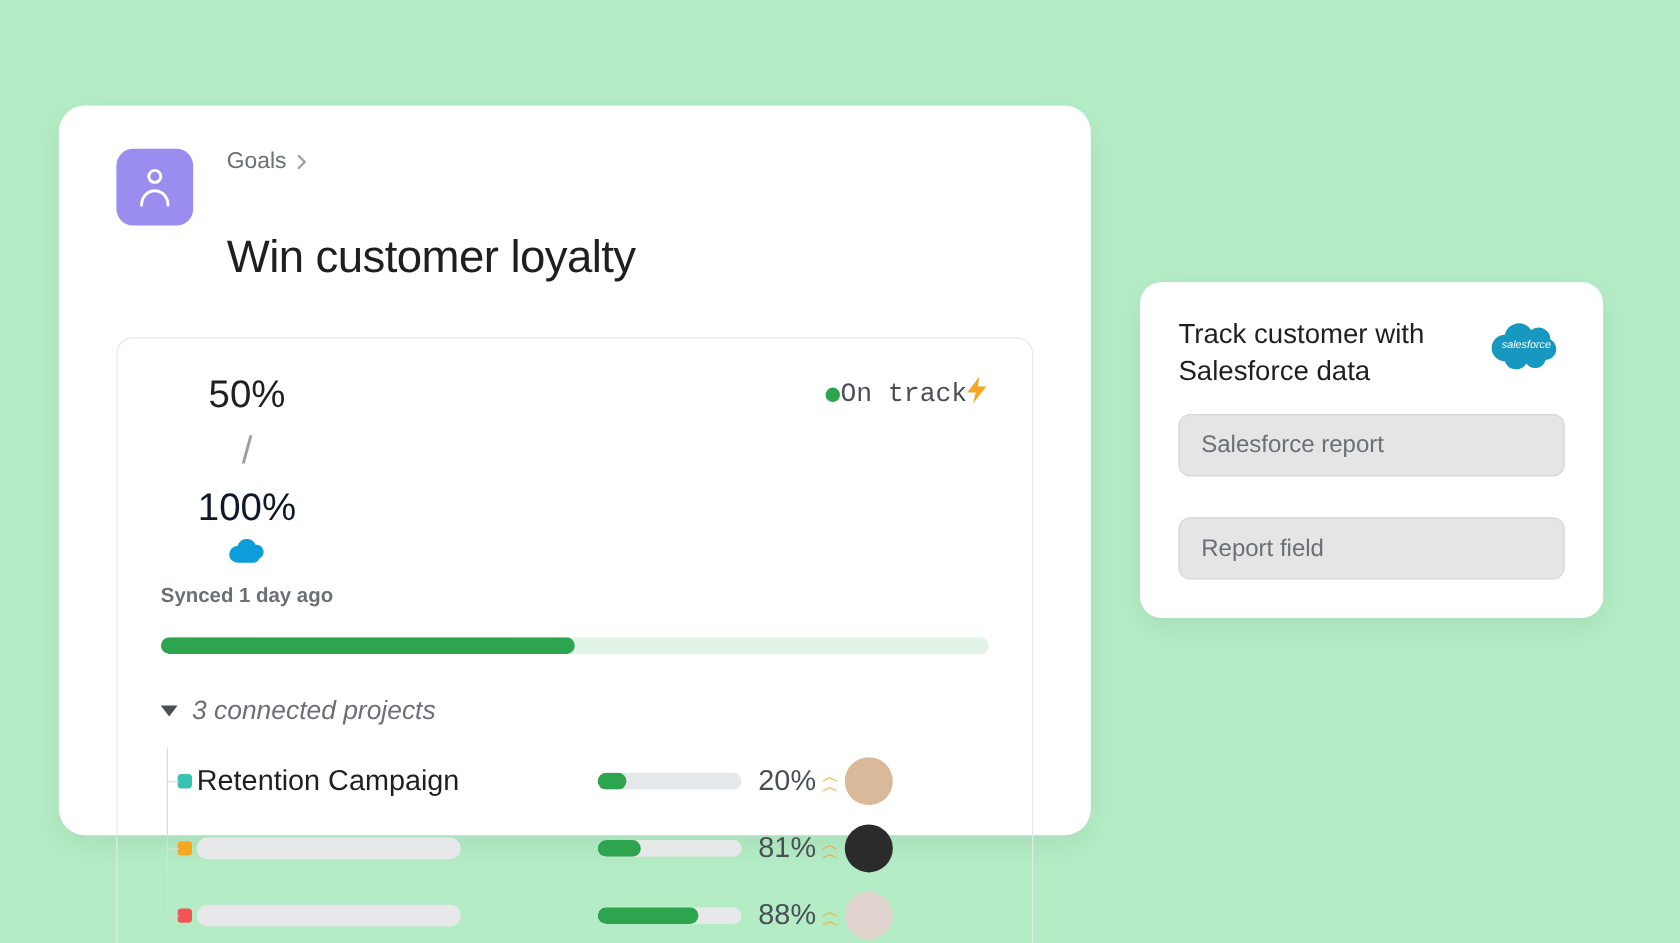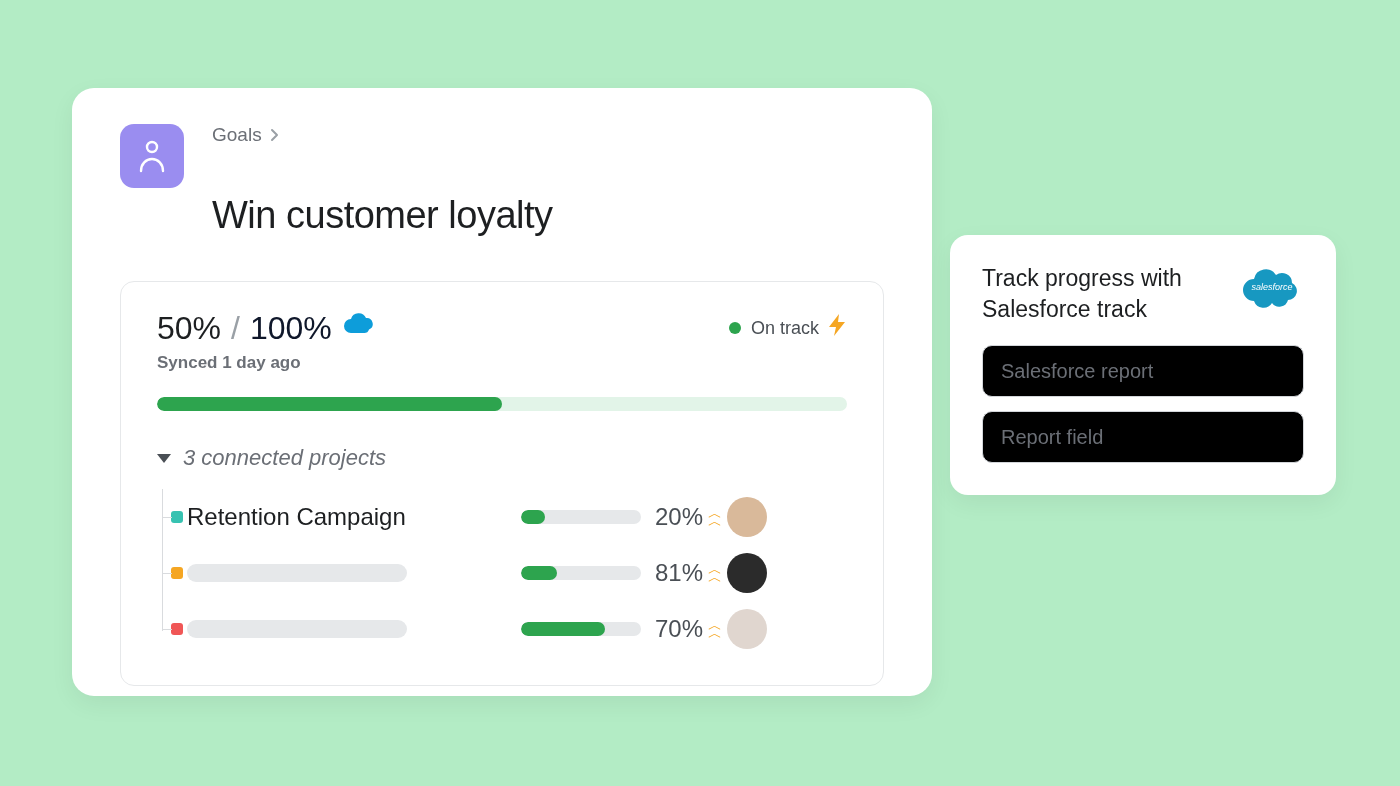--- a/index.html
+++ b/index.html
@@ -8,21 +8,21 @@
     height: 786px;
     background: #b3ecc5;
     font-family: -apple-system, BlinkMacSystemFont, "Segoe UI", Helvetica, Arial, sans-serif;
     position: relative;
     overflow: hidden;
   }
 
   
   .main-card {
     position: absolute;
-    left: 72px;
+    left: 49px;
     top: 88px;
     width: 860px;
     height: 608px;
     background: #fff;
     border-radius: 22px;
     box-shadow: 0 8px 24px rgba(0,0,0,0.06);
     padding: 36px 48px 40px 48px;
   }
 
   .header-row {
@@ -77,20 +77,21 @@
     display: flex;
     flex-direction: column;
   }
 
   .progress-value {
     display: flex;
     align-items: center;
     gap: 10px;
     font-size: 32px;
     font-weight: 500;
+    flex-direction: column;
   }
   .progress-value .current { color: #1d1f21; }
   .progress-value .sep { color: #9aa0a6; font-weight: 400; }
   .progress-value .target { color: #0f172a; font-weight: 400; }
 
   .cloud-icon {
     color: #0d9dda;
     font-size: 30px;
     line-height: 1;
     position: relative;
@@ -100,24 +101,24 @@
   .synced {
     color: #6b6f76;
     font-size: 17px;
     margin-top: 6px;
     font-weight: bold;
   }
 
   .status-badge {
     display: flex;
     align-items: center;
-    gap: 10px;
-    font-size: 18px;
+    font-size: 22px;
     color: #4a4f55;
     margin-top: 4px;
+    font-family: Liberation Mono, monospace;
   }
   .status-dot {
     width: 12px;
     height: 12px;
     border-radius: 50%;
     background: #2da44e;
   }
   .lightning {
     color: #f5a623;
     font-size: 22px;
@@ -273,25 +274,25 @@
 
   .side-input {
     margin-top: 20px;
     width: 100%;
     height: 52px;
     border: 1px solid #d3d6da;
     border-radius: 10px;
     padding: 0 18px;
     font-size: 20px;
     color: #6b6f76;
-    background: #000000;
-    display: flex;
-    align-items: center;
-  }
-  .side-input + .side-input { margin-top: 14px; }
+    background: #e5e5e5;
+    display: flex;
+    align-items: center;
+  }
+  .side-input + .side-input { margin-top: 34px; }
 </style>
 </head>
 <body>
 
 <div class="main-card">
   <div class="header-row">
     <div class="app-icon">
       <svg width="30" height="36" viewBox="0 0 30 36" fill="none">
         <circle cx="15" cy="9" r="5" stroke="#fff" stroke-width="2.4"></circle>
         <path d="M4 33c0-7 5-12 11-12s11 5 11 12" stroke="#fff" stroke-width="2.4" fill="none" stroke-linecap="round"></path>
@@ -370,31 +371,31 @@
         <span class="avatar" style="background:#2b2b2b"></span>
       </div>
 
       <div class="project-row">
         <span class="branch"></span>
         <span class="proj-dot" style="background:#f05656"></span>
         <span class="proj-name-placeholder"></span>
         <div class="proj-bar-track">
           <div class="proj-bar-fill" style="width:70%"></div>
         </div>
-        <span class="proj-pct">70%</span>
+        <span class="proj-pct">88%</span>
         <span class="chevrons">︿<br>︿</span>
         <span class="avatar" style="background:#e0d6cf"></span>
       </div>
     </div>
   </div>
 </div>
 
 <div class="side-card">
   <div class="side-header">
-    <div class="side-title">Track progress with Salesforce track</div>
+    <div class="side-title">Track customer with Salesforce data</div>
     <div class="sf-logo">
       <svg width="64" height="46" viewBox="0 0 64 46">
         <path d="M14 38a11 11 0 0 1 0-22 12 12 0 0 1 22-4 10 10 0 0 1 16 8 9 9 0 0 1-4 17 9 9 0 0 1-16 3 10 10 0 0 1-18-2z" fill="#1798c1"></path>
         <text x="32" y="27" text-anchor="middle" fill="#fff" font-size="9" font-style="italic" font-family="Arial">salesforce</text>
       </svg>
     </div>
   </div>
   <div class="side-input">
     <span>Salesforce report</span>
   </div>

